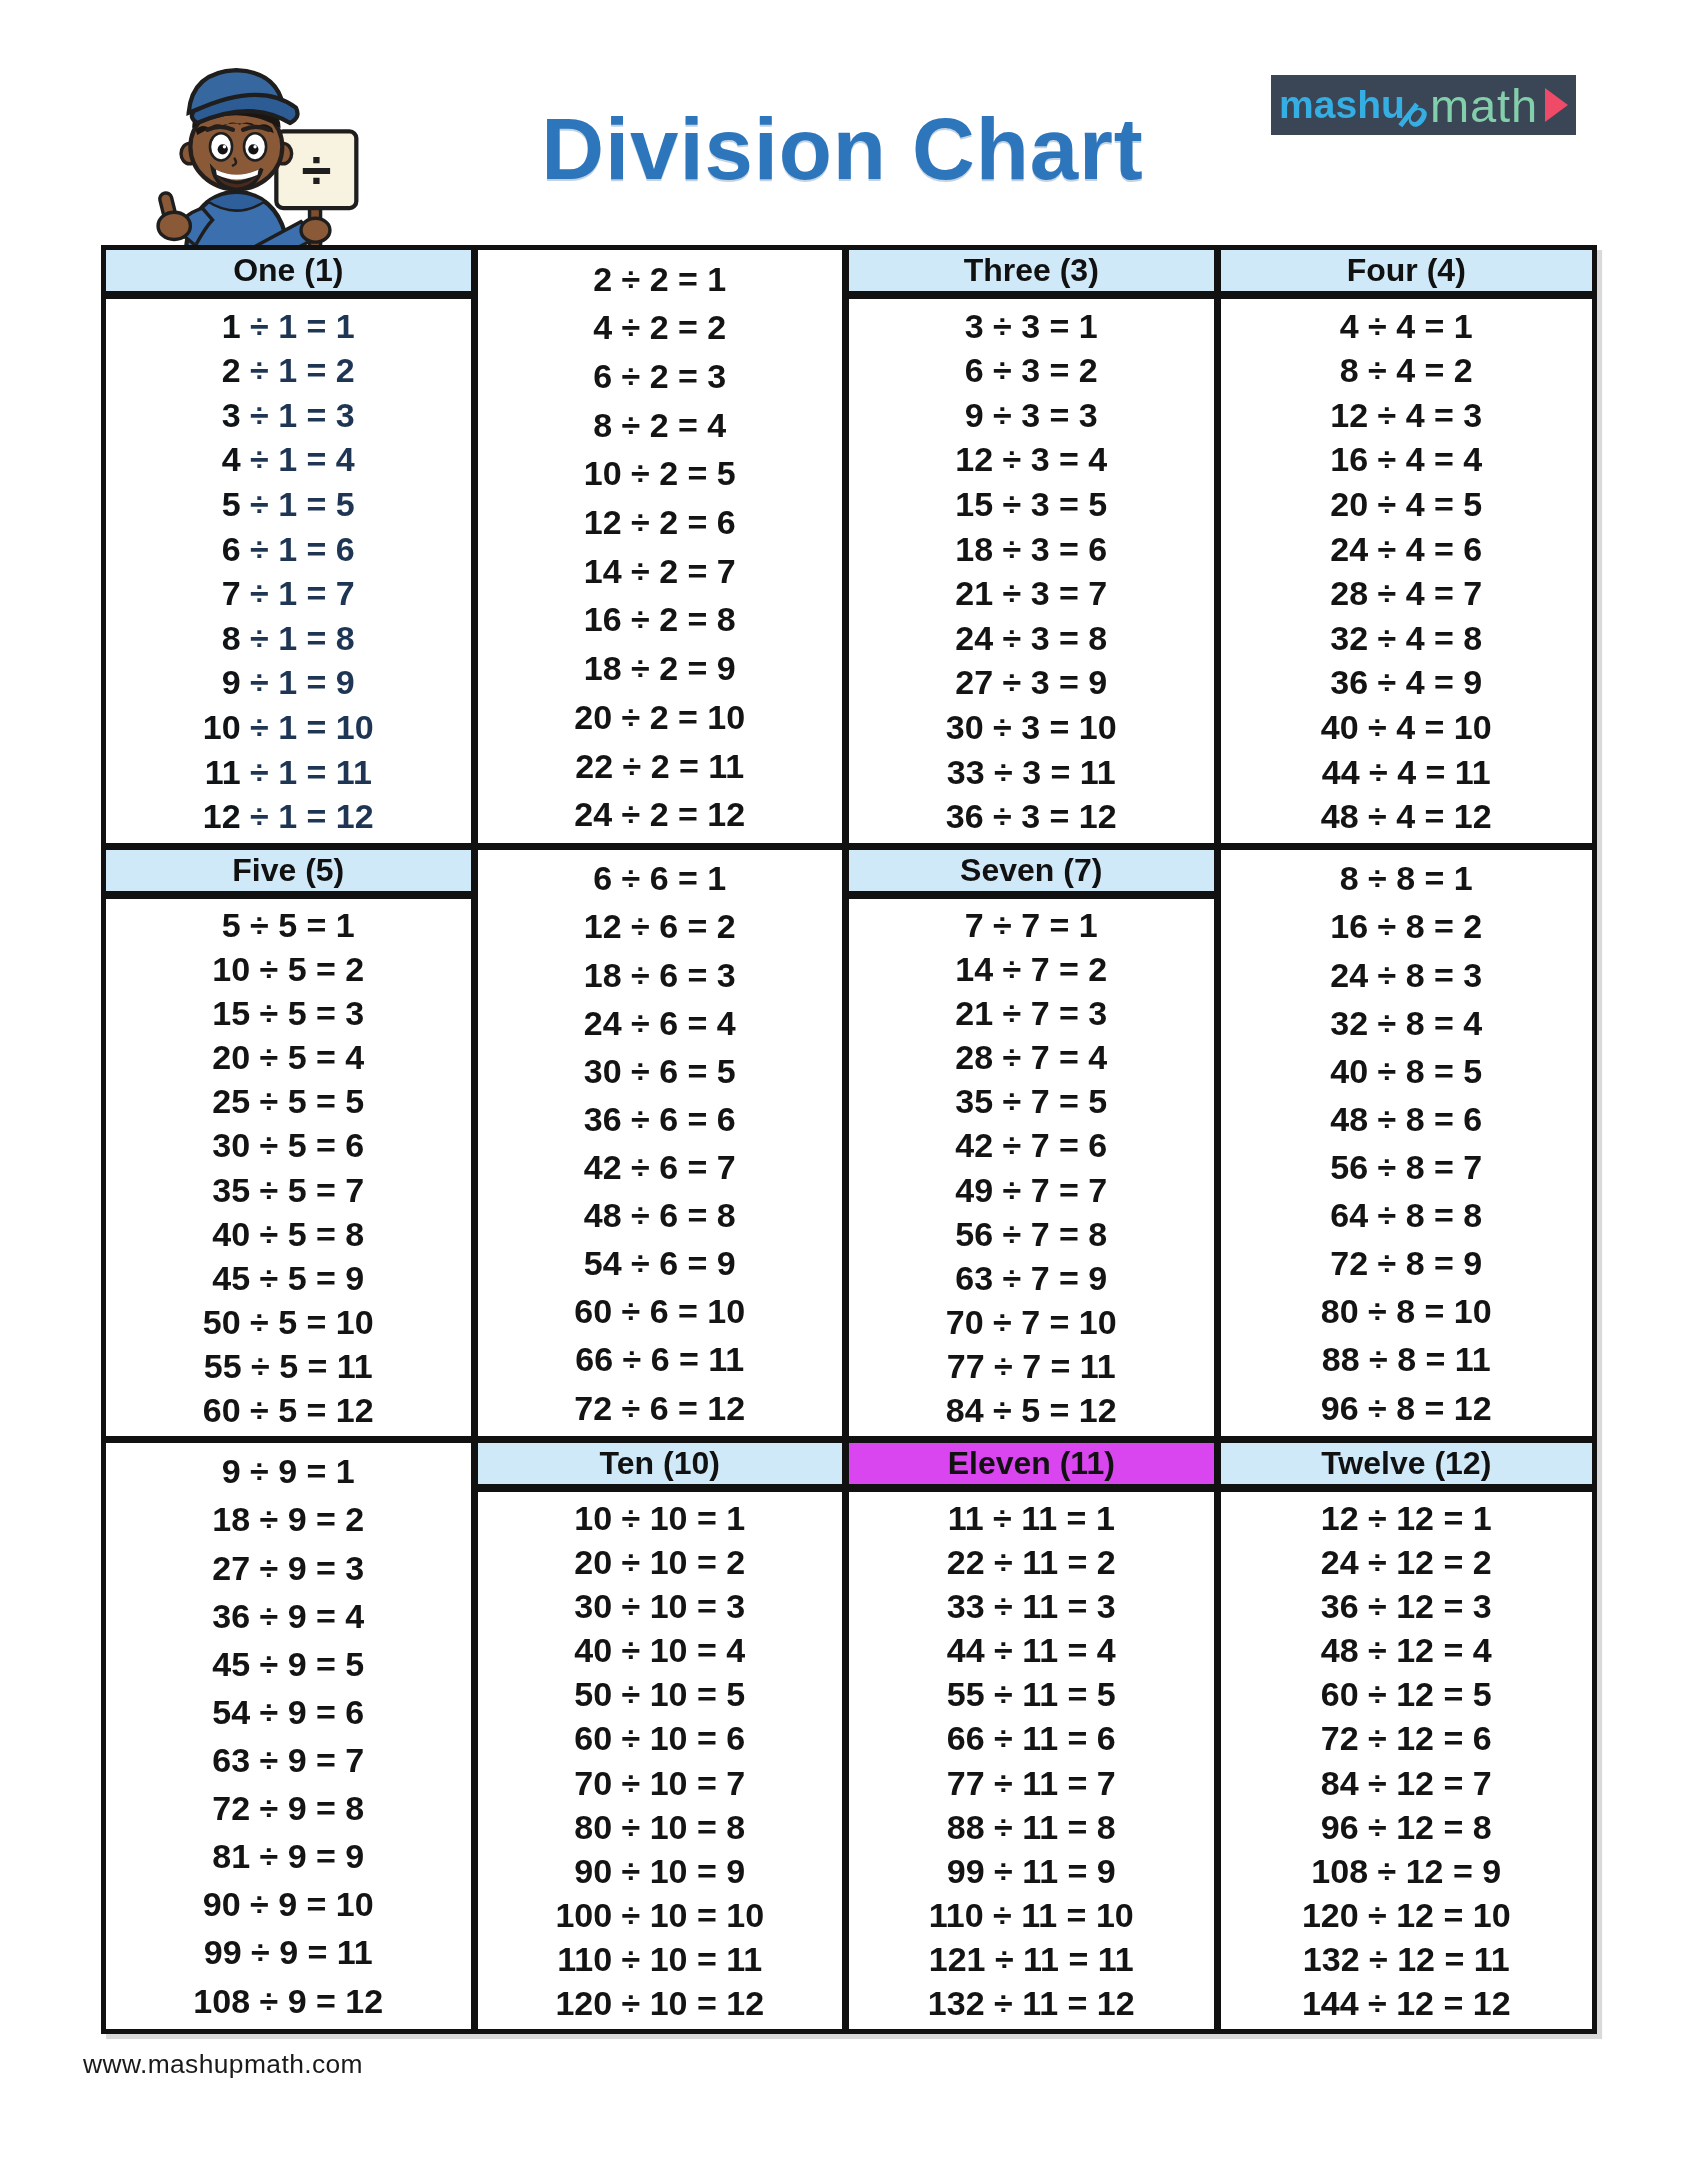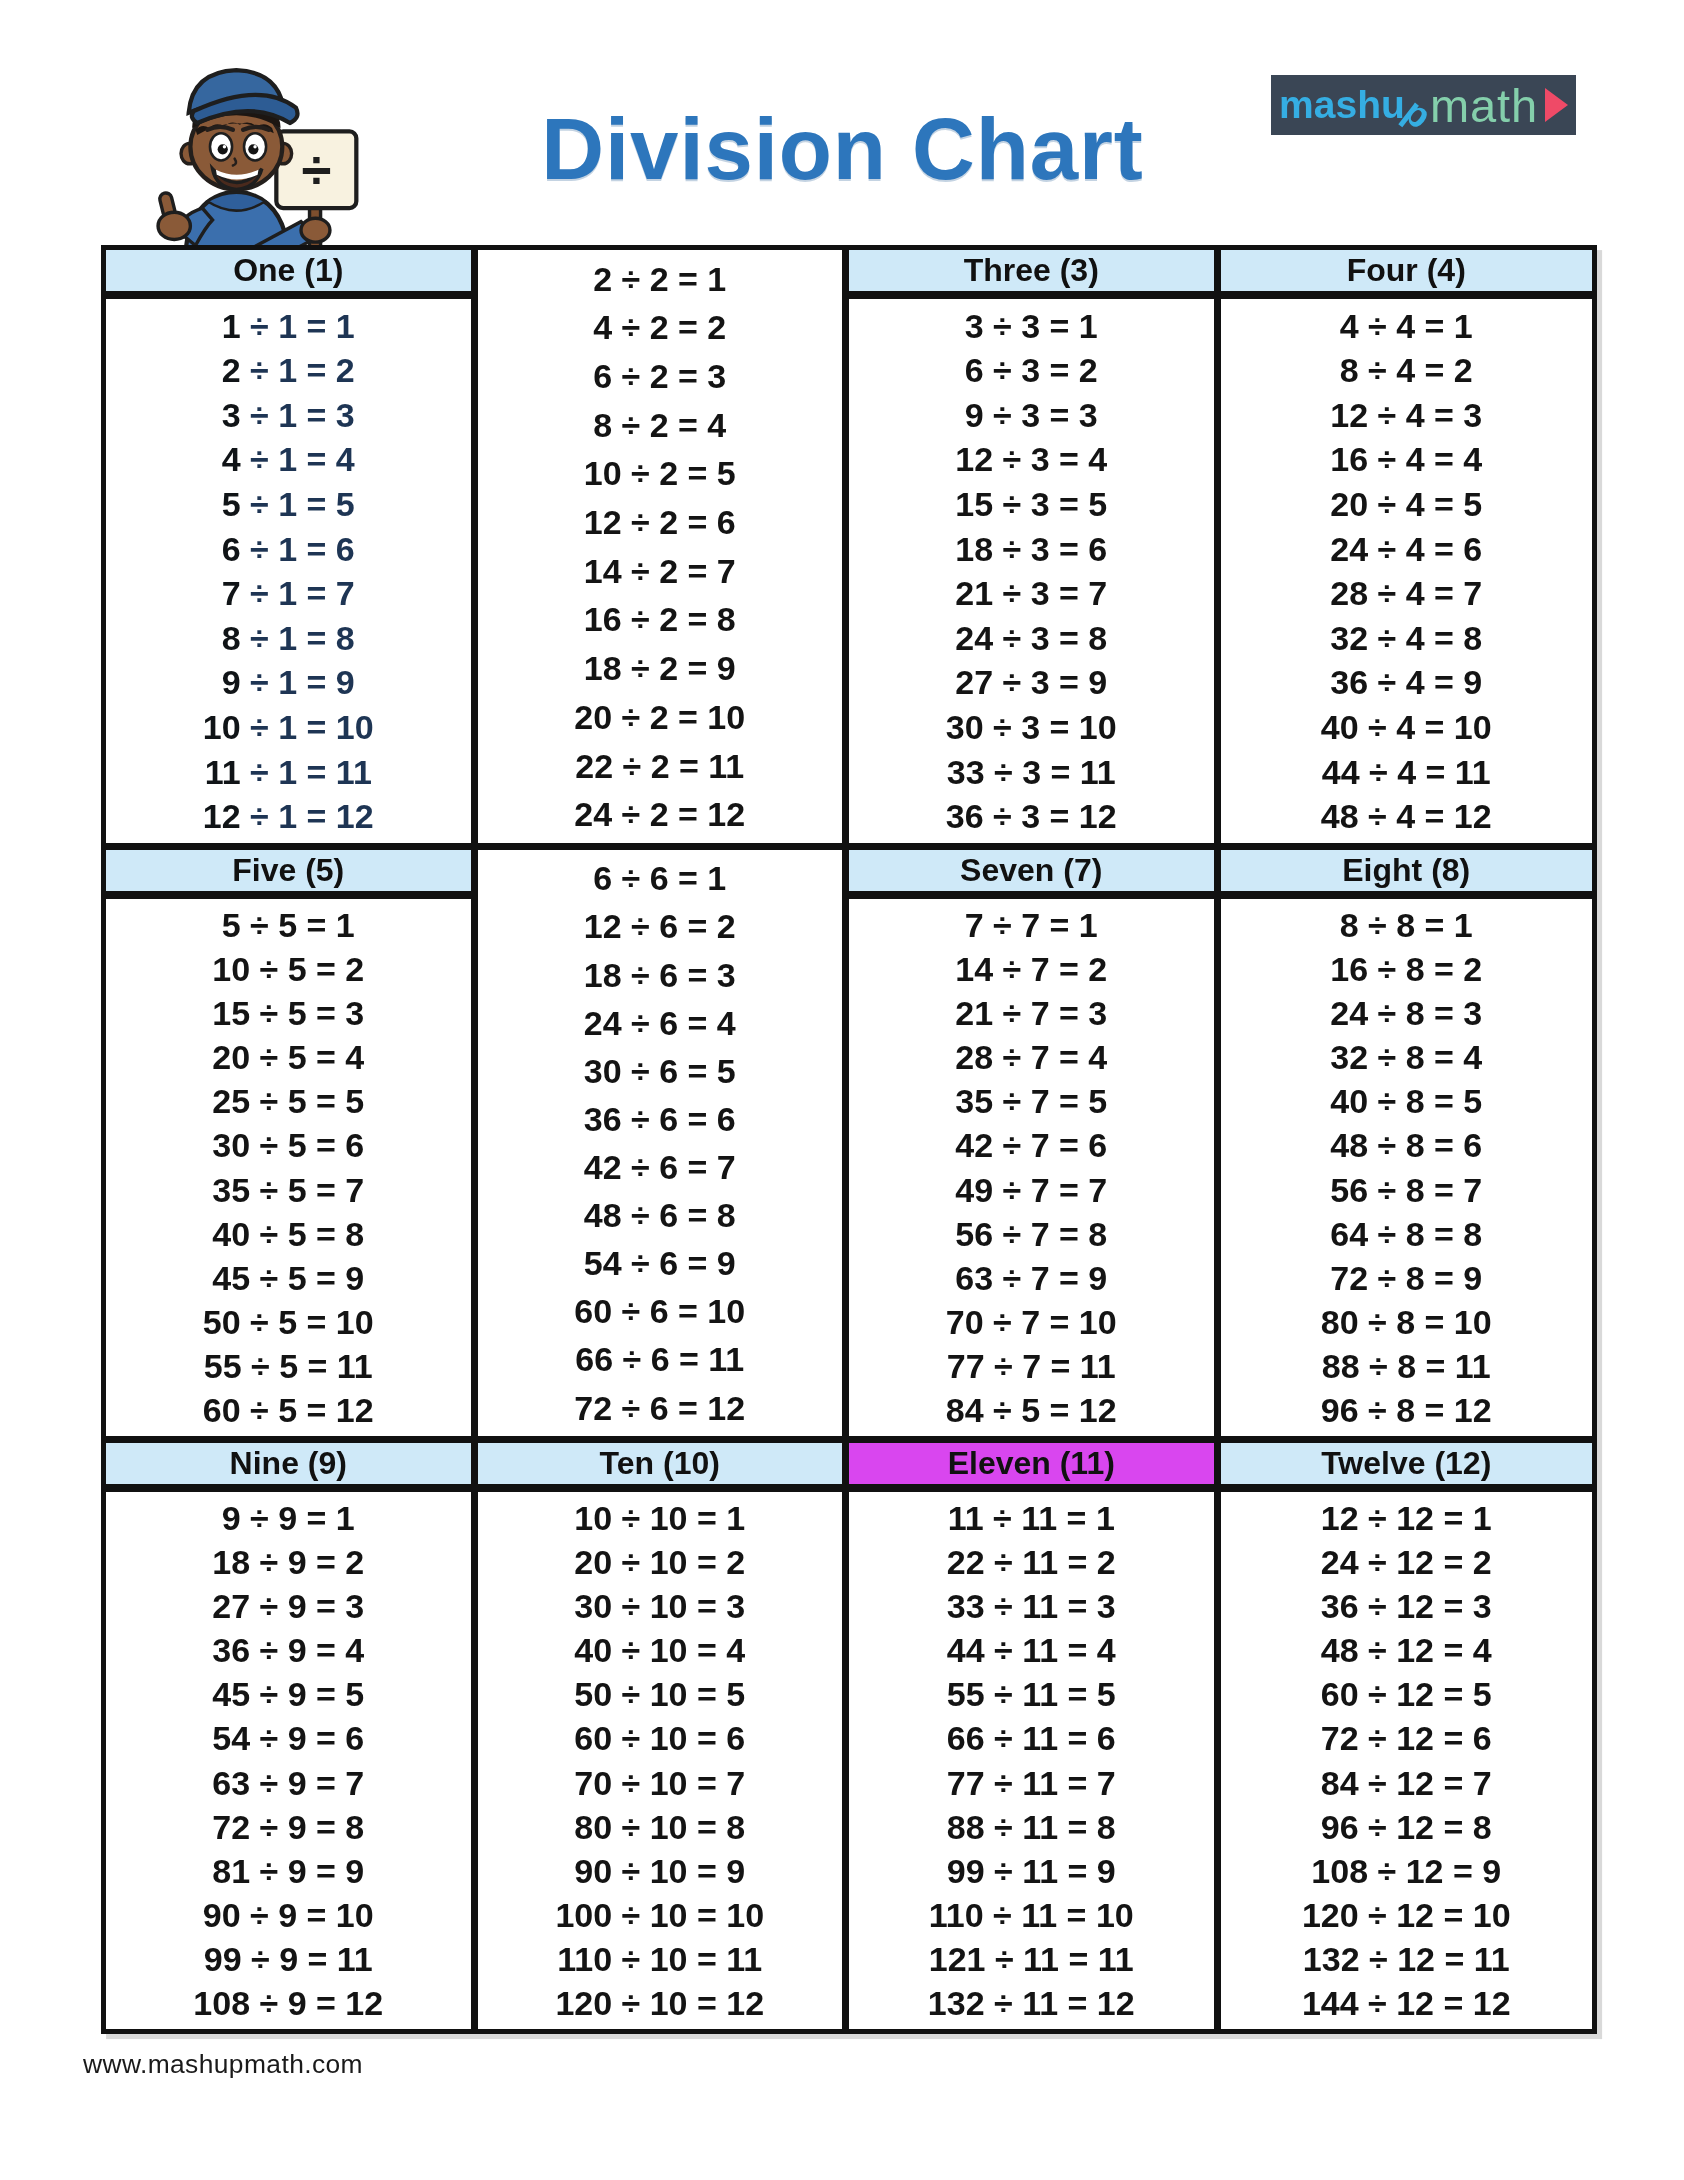--- a/index.html
+++ b/index.html
@@ -236,44 +236,38 @@
             <div class="eq"><span class="d" style="color: rgb(20, 20, 20);">42</span> <span class="r" style="color: rgb(20, 20, 20);">÷ 7 = 6</span></div>
             <div class="eq"><span class="d" style="color: rgb(20, 20, 20);">49</span> <span class="r" style="color: rgb(20, 20, 20);">÷ 7 = 7</span></div>
             <div class="eq"><span class="d" style="color: rgb(20, 20, 20);">56</span> <span class="r" style="color: rgb(20, 20, 20);">÷ 7 = 8</span></div>
             <div class="eq"><span class="d" style="color: rgb(20, 20, 20);">63</span> <span class="r" style="color: rgb(20, 20, 20);">÷ 7 = 9</span></div>
             <div class="eq"><span class="d" style="color: rgb(20, 20, 20);">70</span> <span class="r" style="color: rgb(20, 20, 20);">÷ 7 = 10</span></div>
             <div class="eq"><span class="d" style="color: rgb(20, 20, 20);">77</span> <span class="r" style="color: rgb(20, 20, 20);">÷ 7 = 11</span></div>
             <div class="eq"><span class="d" style="color: rgb(20, 20, 20);">84</span> <span class="r" style="color: rgb(20, 20, 20);">÷ 5 = 12</span></div>
           </div>
   </div>
         <div class="cell">
-    <div class="sec-header" style="background: rgb(207, 233, 248);">
-      <span class="sec-title">Eight (8)</span>
-    </div>
     <div class="sec-body">
             <div class="eq"><span class="d" style="color: rgb(20, 20, 20);">8</span> <span class="r" style="color: rgb(20, 20, 20);">÷ 8 = 1</span></div>
             <div class="eq"><span class="d" style="color: rgb(20, 20, 20);">16</span> <span class="r" style="color: rgb(20, 20, 20);">÷ 8 = 2</span></div>
             <div class="eq"><span class="d" style="color: rgb(20, 20, 20);">24</span> <span class="r" style="color: rgb(20, 20, 20);">÷ 8 = 3</span></div>
             <div class="eq"><span class="d" style="color: rgb(20, 20, 20);">32</span> <span class="r" style="color: rgb(20, 20, 20);">÷ 8 = 4</span></div>
             <div class="eq"><span class="d" style="color: rgb(20, 20, 20);">40</span> <span class="r" style="color: rgb(20, 20, 20);">÷ 8 = 5</span></div>
             <div class="eq"><span class="d" style="color: rgb(20, 20, 20);">48</span> <span class="r" style="color: rgb(20, 20, 20);">÷ 8 = 6</span></div>
             <div class="eq"><span class="d" style="color: rgb(20, 20, 20);">56</span> <span class="r" style="color: rgb(20, 20, 20);">÷ 8 = 7</span></div>
             <div class="eq"><span class="d" style="color: rgb(20, 20, 20);">64</span> <span class="r" style="color: rgb(20, 20, 20);">÷ 8 = 8</span></div>
             <div class="eq"><span class="d" style="color: rgb(20, 20, 20);">72</span> <span class="r" style="color: rgb(20, 20, 20);">÷ 8 = 9</span></div>
             <div class="eq"><span class="d" style="color: rgb(20, 20, 20);">80</span> <span class="r" style="color: rgb(20, 20, 20);">÷ 8 = 10</span></div>
             <div class="eq"><span class="d" style="color: rgb(20, 20, 20);">88</span> <span class="r" style="color: rgb(20, 20, 20);">÷ 8 = 11</span></div>
             <div class="eq"><span class="d" style="color: rgb(20, 20, 20);">96</span> <span class="r" style="color: rgb(20, 20, 20);">÷ 8 = 12</span></div>
           </div>
   </div>
       </div>
     <div class="band">
         <div class="cell">
-    <div class="sec-header" style="background: rgb(207, 233, 248);">
-      <span class="sec-title">Nine (9)</span>
-    </div>
     <div class="sec-body">
             <div class="eq"><span class="d" style="color: rgb(20, 20, 20);">9</span> <span class="r" style="color: rgb(20, 20, 20);">÷ 9 = 1</span></div>
             <div class="eq"><span class="d" style="color: rgb(20, 20, 20);">18</span> <span class="r" style="color: rgb(20, 20, 20);">÷ 9 = 2</span></div>
             <div class="eq"><span class="d" style="color: rgb(20, 20, 20);">27</span> <span class="r" style="color: rgb(20, 20, 20);">÷ 9 = 3</span></div>
             <div class="eq"><span class="d" style="color: rgb(20, 20, 20);">36</span> <span class="r" style="color: rgb(20, 20, 20);">÷ 9 = 4</span></div>
             <div class="eq"><span class="d" style="color: rgb(20, 20, 20);">45</span> <span class="r" style="color: rgb(20, 20, 20);">÷ 9 = 5</span></div>
             <div class="eq"><span class="d" style="color: rgb(20, 20, 20);">54</span> <span class="r" style="color: rgb(20, 20, 20);">÷ 9 = 6</span></div>
             <div class="eq"><span class="d" style="color: rgb(20, 20, 20);">63</span> <span class="r" style="color: rgb(20, 20, 20);">÷ 9 = 7</span></div>
             <div class="eq"><span class="d" style="color: rgb(20, 20, 20);">72</span> <span class="r" style="color: rgb(20, 20, 20);">÷ 9 = 8</span></div>
             <div class="eq"><span class="d" style="color: rgb(20, 20, 20);">81</span> <span class="r" style="color: rgb(20, 20, 20);">÷ 9 = 9</span></div>

